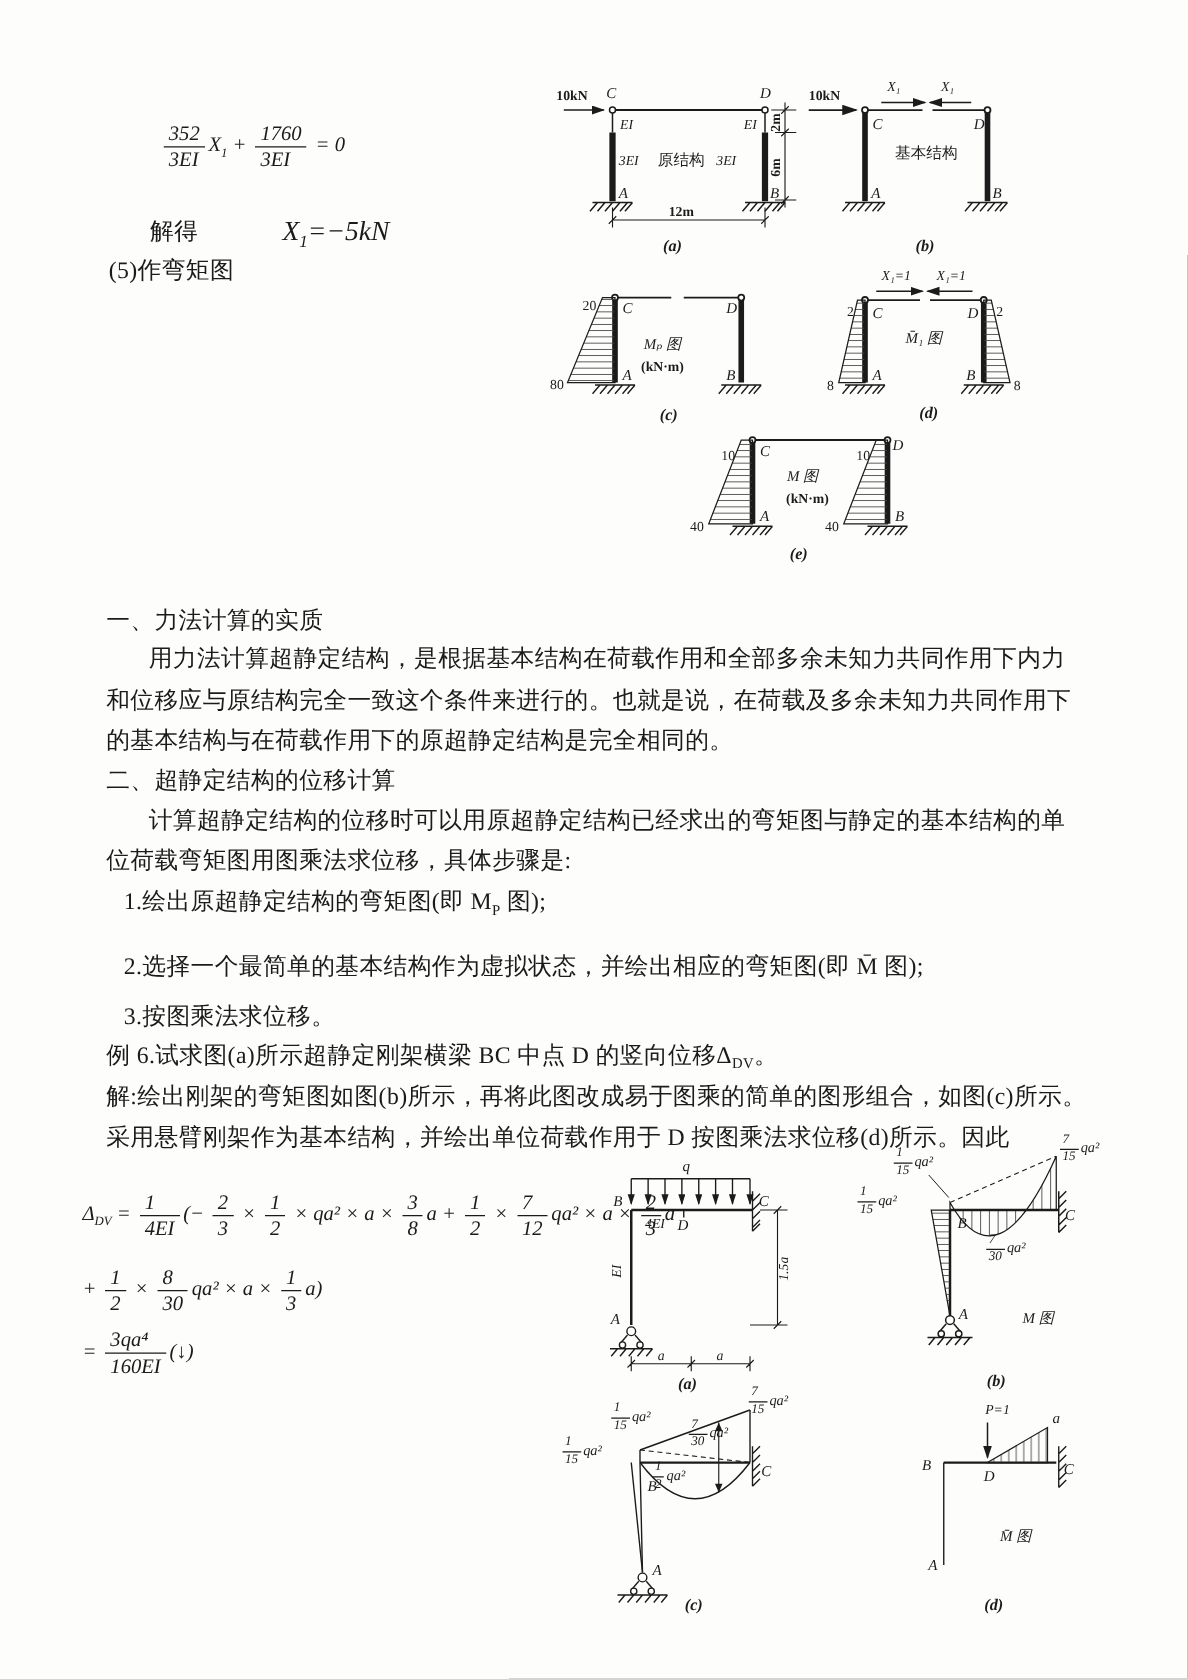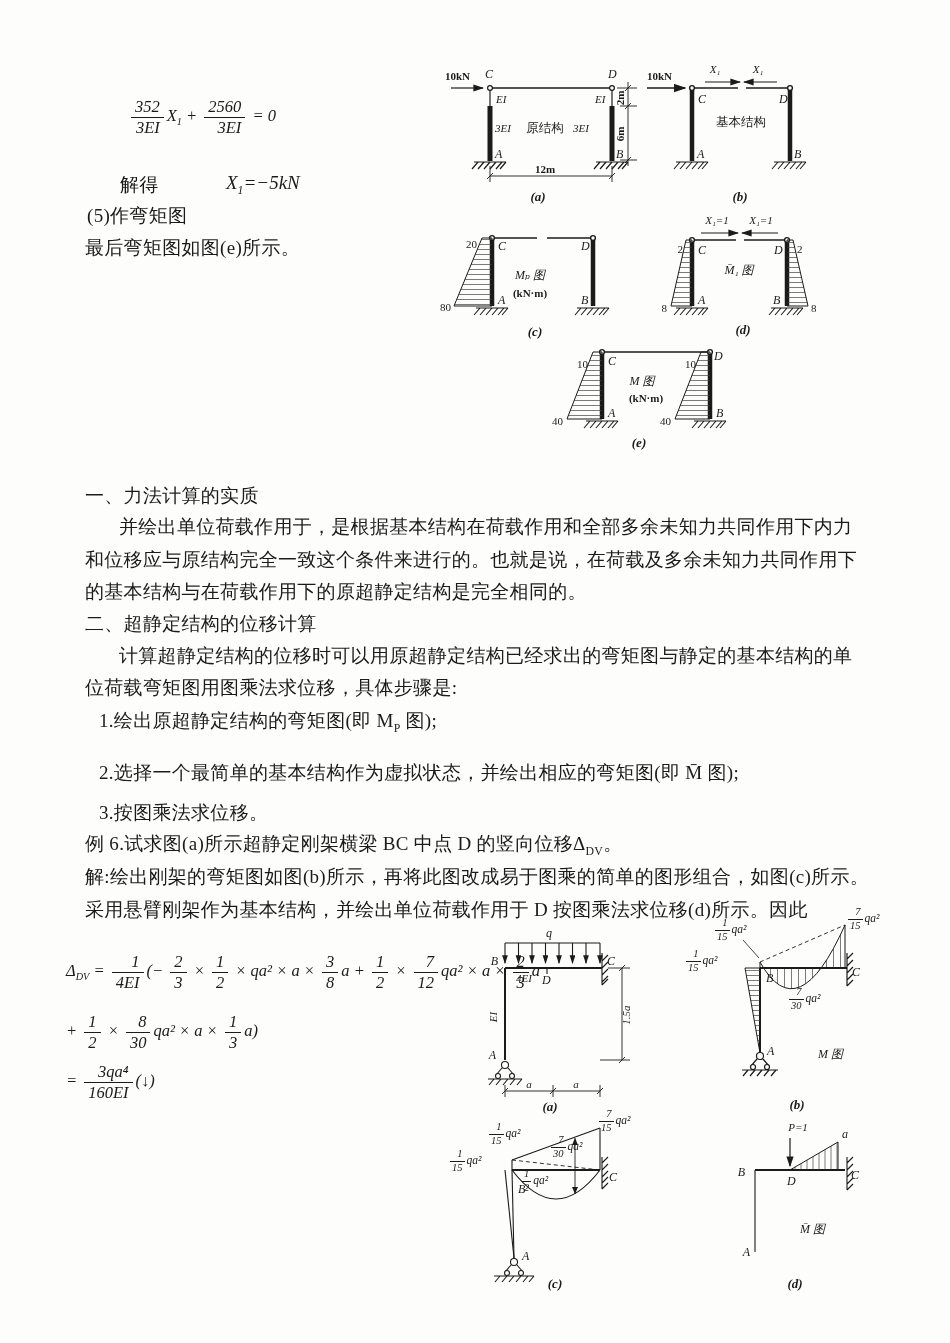--- a/index.html
+++ b/index.html
@@ -3,46 +3,45 @@
 <meta charset="utf-8">
 <style>
 *{margin:0;padding:0;box-sizing:border-box}
 html,body{background:#9a9a9a}
 .page{position:relative;width:950px;height:1343px;margin:0 auto;background:#fdfdfc;
       font-family:"Liberation Serif","DejaVu Serif",serif;color:#1b1b1b;overflow:hidden}
 .abs{position:absolute;white-space:nowrap}
 .cn{font-size:19px;letter-spacing:.3px}
 .eqline{font-style:italic;font-size:16.5px}
 .eqline span{white-space:pre}
-.frac{display:inline-block;vertical-align:middle;text-align:right;margin:0 3px;line-height:1.2}
+.frac{display:inline-block;vertical-align:middle;text-align:left;margin:0 3px;line-height:1.2}
 .frac .num{display:block;padding:0 4px;border-bottom:1.3px solid #1b1b1b}
 .frac .den{display:block;padding:0 4px}
 sub{font-size:.62em}
 .heading{position:absolute;left:0;top:452px;width:100%;text-align:center;font-size:20px;font-weight:bold;letter-spacing:1px}
 .heading .gap{display:inline-block;width:26px}
 .figmath{position:absolute;white-space:nowrap;font-style:italic;font-size:11.5px}
 .figmath .frac{font-size:10.5px;margin:0 2px}
 .figmath .frac .num,.figmath .frac .den{padding:0 2px}
 svg.fig{position:absolute;overflow:visible}
 svg text{font-size:12px;fill:#1b1b1b;font-family:"Liberation Serif","DejaVu Serif",serif}
 svg text.it{font-style:italic}
 svg text.cnf{font-size:12.5px}
 svg text.cap{font-style:italic;font-weight:bold;font-size:13px}
 svg text.sm{font-size:11px}
 </style>
 </head>
 <body>
 
 <div class="page">
 
-  <div class="abs eqline" style="left:128px;top:97px"><span class="frac"><span class="num">352</span><span class="den">3EI</span></span><span>X</span><sub>1</sub><span> + </span><span class="frac"><span class="num">2560</span><span class="den">3EI</span></span><span> = 0</span></div>
+  <div class="abs eqline" style="left:128px;top:97px"><span class="frac"><span class="num">352</span><span class="den">3EI</span></span><span>X</span><sub>1</sub><span> + </span><span class="frac"><span class="num">1760</span><span class="den">3EI</span></span><span> = 0</span></div>
   <div class="abs cn" style="left:120px;top:172px">解得</div>
-  <div class="abs eqline" style="left:226px;top:172px;font-size:19px"><span>X</span><sub>1</sub><span>=−5kN</span></div>
+  <div class="abs eqline" style="left:226px;top:172px;font-size:22px"><span>X</span><sub>1</sub><span>=−5kN</span></div>
   <div class="abs cn" style="left:87px;top:203px">(5)作弯矩图</div>
-  <div class="abs cn" style="left:85px;top:235px">最后弯矩图如图(e)所示。</div>
 
   <svg class="fig" style="left:425px;top:58px" width="225" height="150" viewBox="0 0 225 150">
     <defs>
         <marker id="arA" markerWidth="9" markerHeight="8" refX="8" refY="3" orient="auto">
           <path d="M0,0 L9,3 L0,6 Z" fill="#1b1b1b"></path>
         </marker>
       </defs>
     <g stroke="#1b1b1b" fill="none" stroke-width="1.2">
       <line x1="65" y1="30" x2="187" y2="30" stroke-width="1.6"></line>
       <line x1="65" y1="32" x2="65" y2="48"></line>
@@ -202,21 +201,21 @@
       <text x="194" y="17" class="it">D</text>
       <text x="88" y="74" class="it">A</text>
       <text x="196" y="74" class="it">B</text>
       <text x="122" y="42" class="it" text-anchor="middle">M 图</text>
       <text x="126" y="59" class="sm" text-anchor="middle" style="font-weight:bold">(kN·m)</text>
       <text x="119" y="104" class="cap" text-anchor="middle">(e)</text>
     </g>
   </svg>
 
   <div class="abs cn" style="left:85px;top:483px">一、力法计算的实质</div>
-  <div class="abs cn" style="left:119px;top:514px">并绘出单位荷载作用于，是根据基本结构在荷载作用和全部多余未知力共同作用下内力</div>
+  <div class="abs cn" style="left:119px;top:514px">用力法计算超静定结构，是根据基本结构在荷载作用和全部多余未知力共同作用下内力</div>
   <div class="abs cn" style="left:85px;top:547px">和位移应与原结构完全一致这个条件来进行的。也就是说，在荷载及多余未知力共同作用下</div>
   <div class="abs cn" style="left:85px;top:579px">的基本结构与在荷载作用下的原超静定结构是完全相同的。</div>
   <div class="abs cn" style="left:85px;top:611px">二、超静定结构的位移计算</div>
   <div class="abs cn" style="left:85px;top:675px">位荷载弯矩图用图乘法求位移，具体步骤是:</div>
   <div class="abs cn" style="left:119px;top:643px">计算超静定结构的位移时可以用原超静定结构已经求出的弯矩图与静定的基本结构的单</div>
   <div class="abs cn" style="left:99px;top:708px"><span>1.绘出原超静定结构的弯矩图(即 M</span><sub>P</sub><span> 图);</span></div>
   <div class="abs cn" style="left:99px;top:760px"><span>2.选择一个最简单的基本结构作为虚拟状态，并绘出相应的弯矩图(即 M̄ 图);</span></div>
   <div class="abs cn" style="left:99px;top:800px">3.按图乘法求位移。</div>
   <div class="abs cn" style="left:85px;top:831px"><span>例 6.试求图(a)所示超静定刚架横梁 BC 中点 D 的竖向位移Δ</span><sub>DV</sub><span>。</span></div>
   <div class="abs cn" style="left:85px;top:864px">解:绘出刚架的弯矩图如图(b)所示，再将此图改成易于图乘的简单的图形组合，如图(c)所示。</div>

